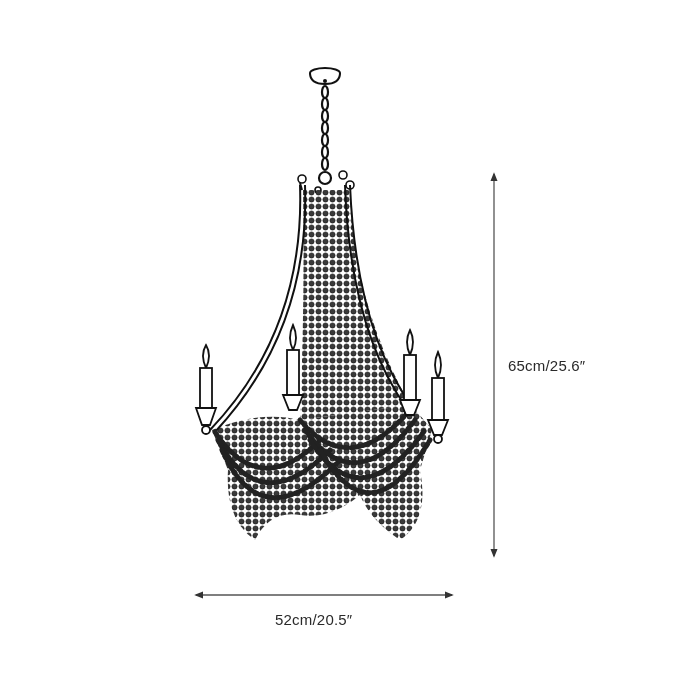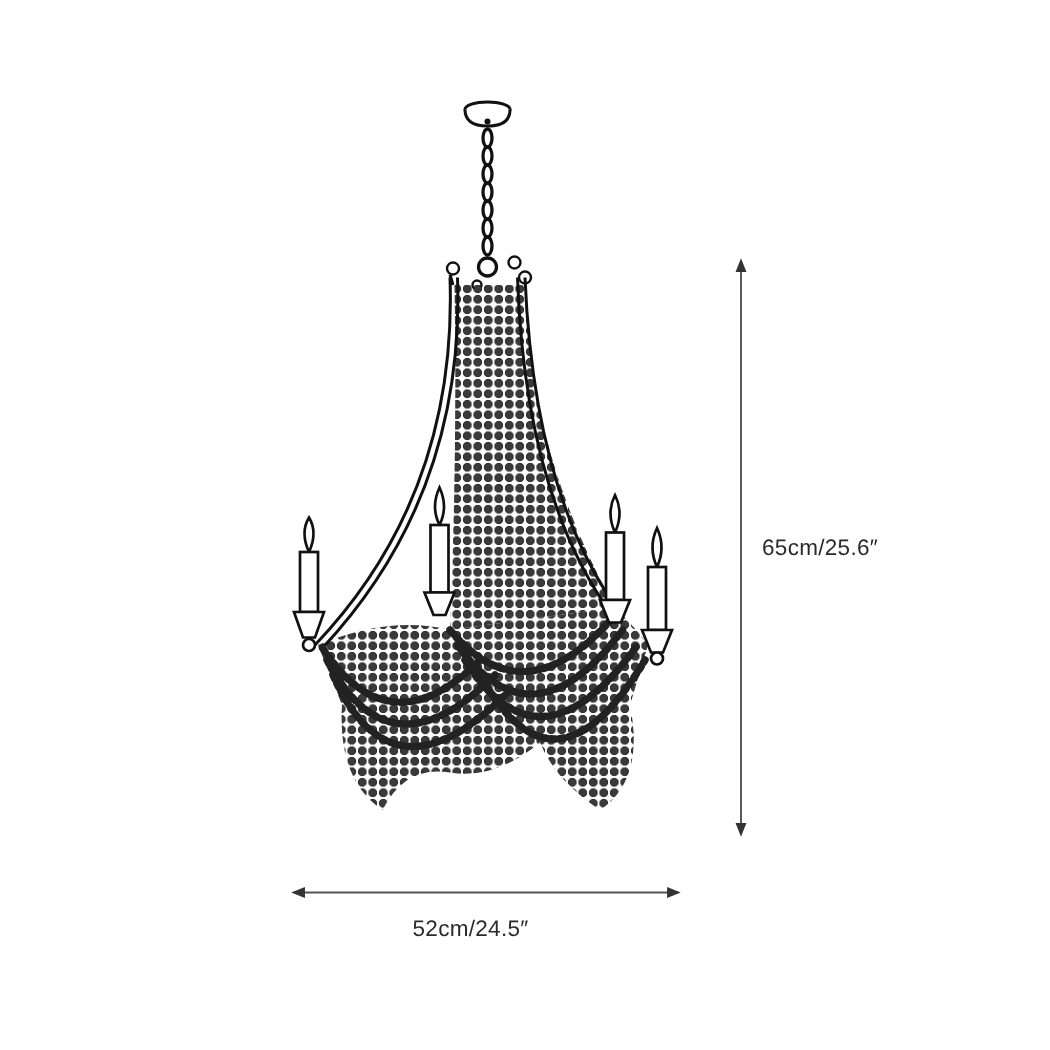--- a/index.html
+++ b/index.html
@@ -90,14 +90,14 @@
       <path d="M428,420 L448,420 L442,435 L434,435 Z"></path>
       <circle cx="438" cy="439" r="4"></circle>
     </g>
 
     <line x1="494" y1="174" x2="494" y2="556" stroke="#555" stroke-width="1.3" marker-start="url(#arrow)" marker-end="url(#arrow)"></line>
 
     <line x1="196" y1="595" x2="452" y2="595" stroke="#555" stroke-width="1.3" marker-start="url(#arrow)" marker-end="url(#arrow)"></line>
   </svg>
 
   <div id="height-label" class="label">65cm/25.6″</div>
-  <div id="width-label" class="label">52cm/24.5″</div>
+  <div id="width-label" class="label">52cm/20.5″</div>
 </div>
 
 </body></html>

